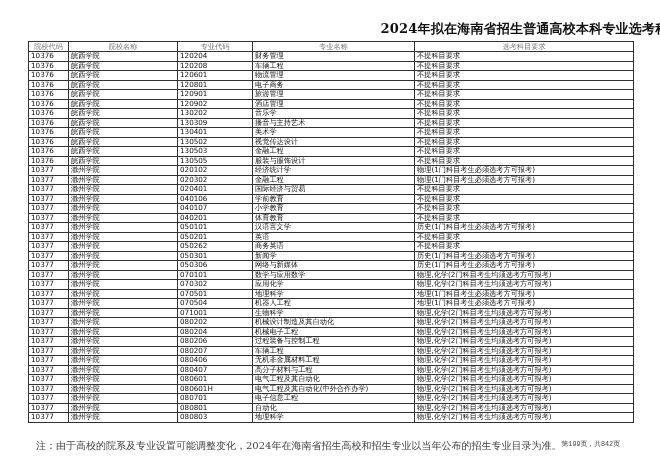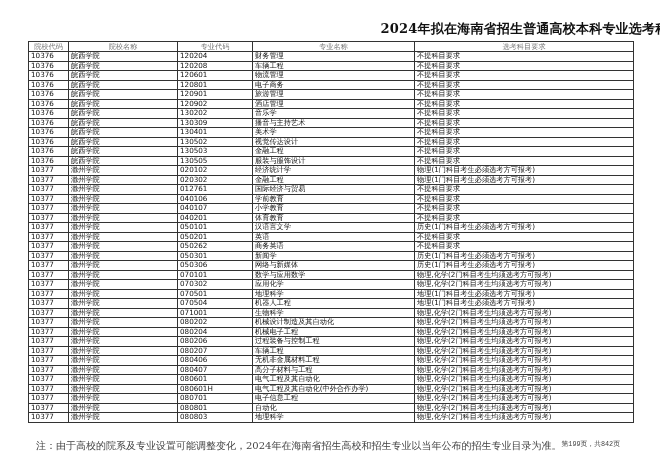--- a/index.html
+++ b/index.html
@@ -138,21 +138,21 @@
       <tr>
         <td class="c">10377</td>
         <td class="l">滁州学院</td>
         <td class="l">020302</td>
         <td class="l">金融工程</td>
         <td class="l">物理(1门科目考生必须选考方可报考)</td>
       </tr>
       <tr>
         <td class="c">10377</td>
         <td class="l">滁州学院</td>
-        <td class="l">012761</td>
+        <td class="l">020401</td>
         <td class="l">国际经济与贸易</td>
         <td class="l">不提科目要求</td>
       </tr>
       <tr>
         <td class="c">10377</td>
         <td class="l">滁州学院</td>
         <td class="l">040106</td>
         <td class="l">学前教育</td>
         <td class="l">不提科目要求</td>
       </tr>

